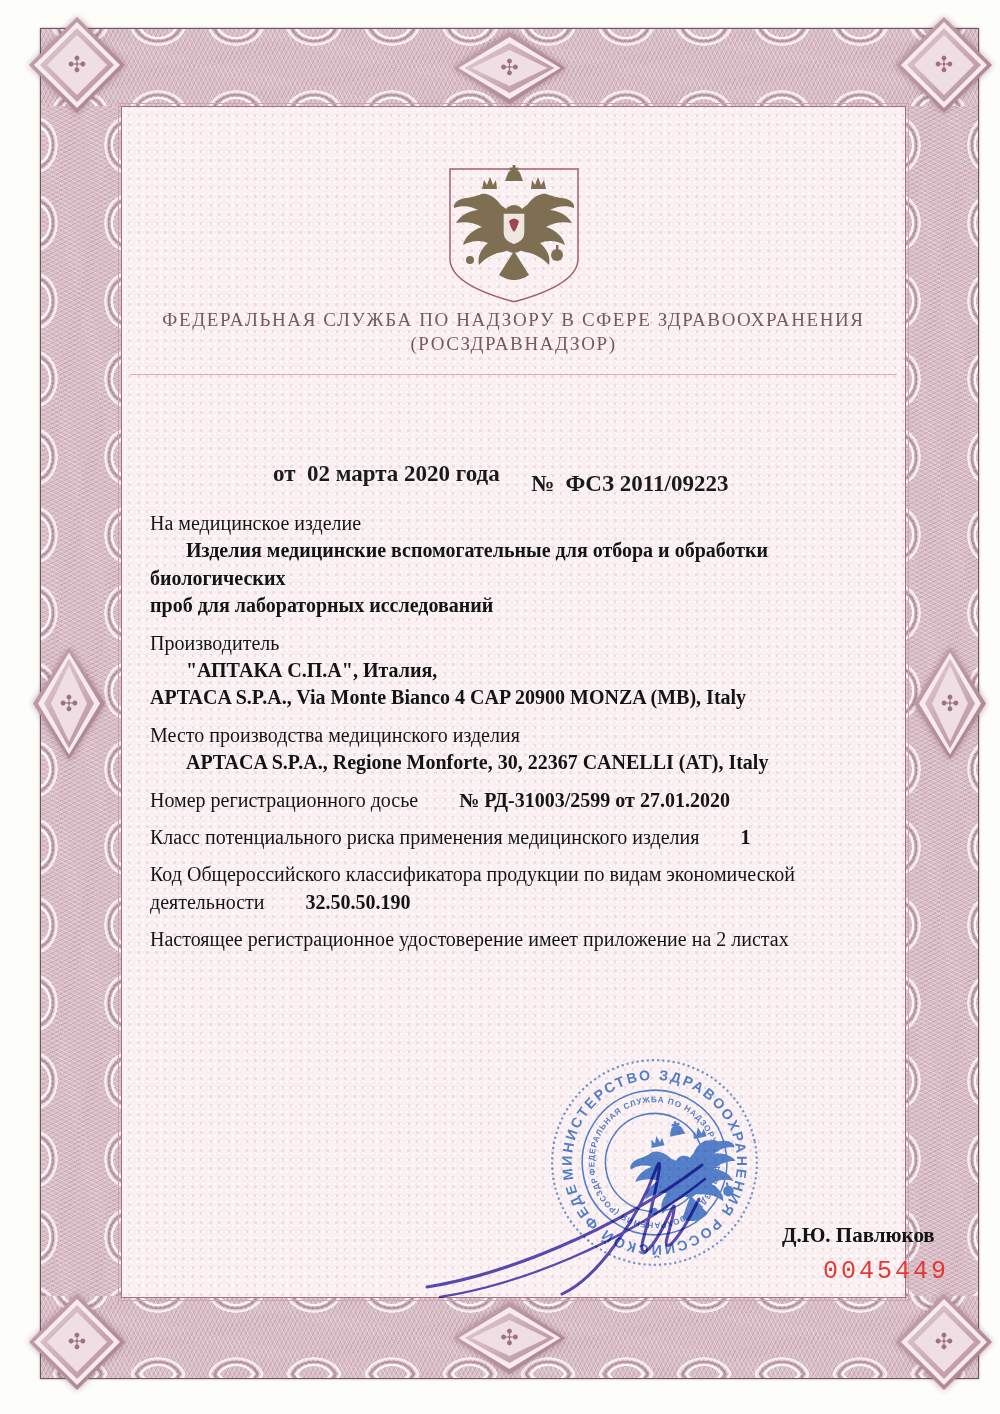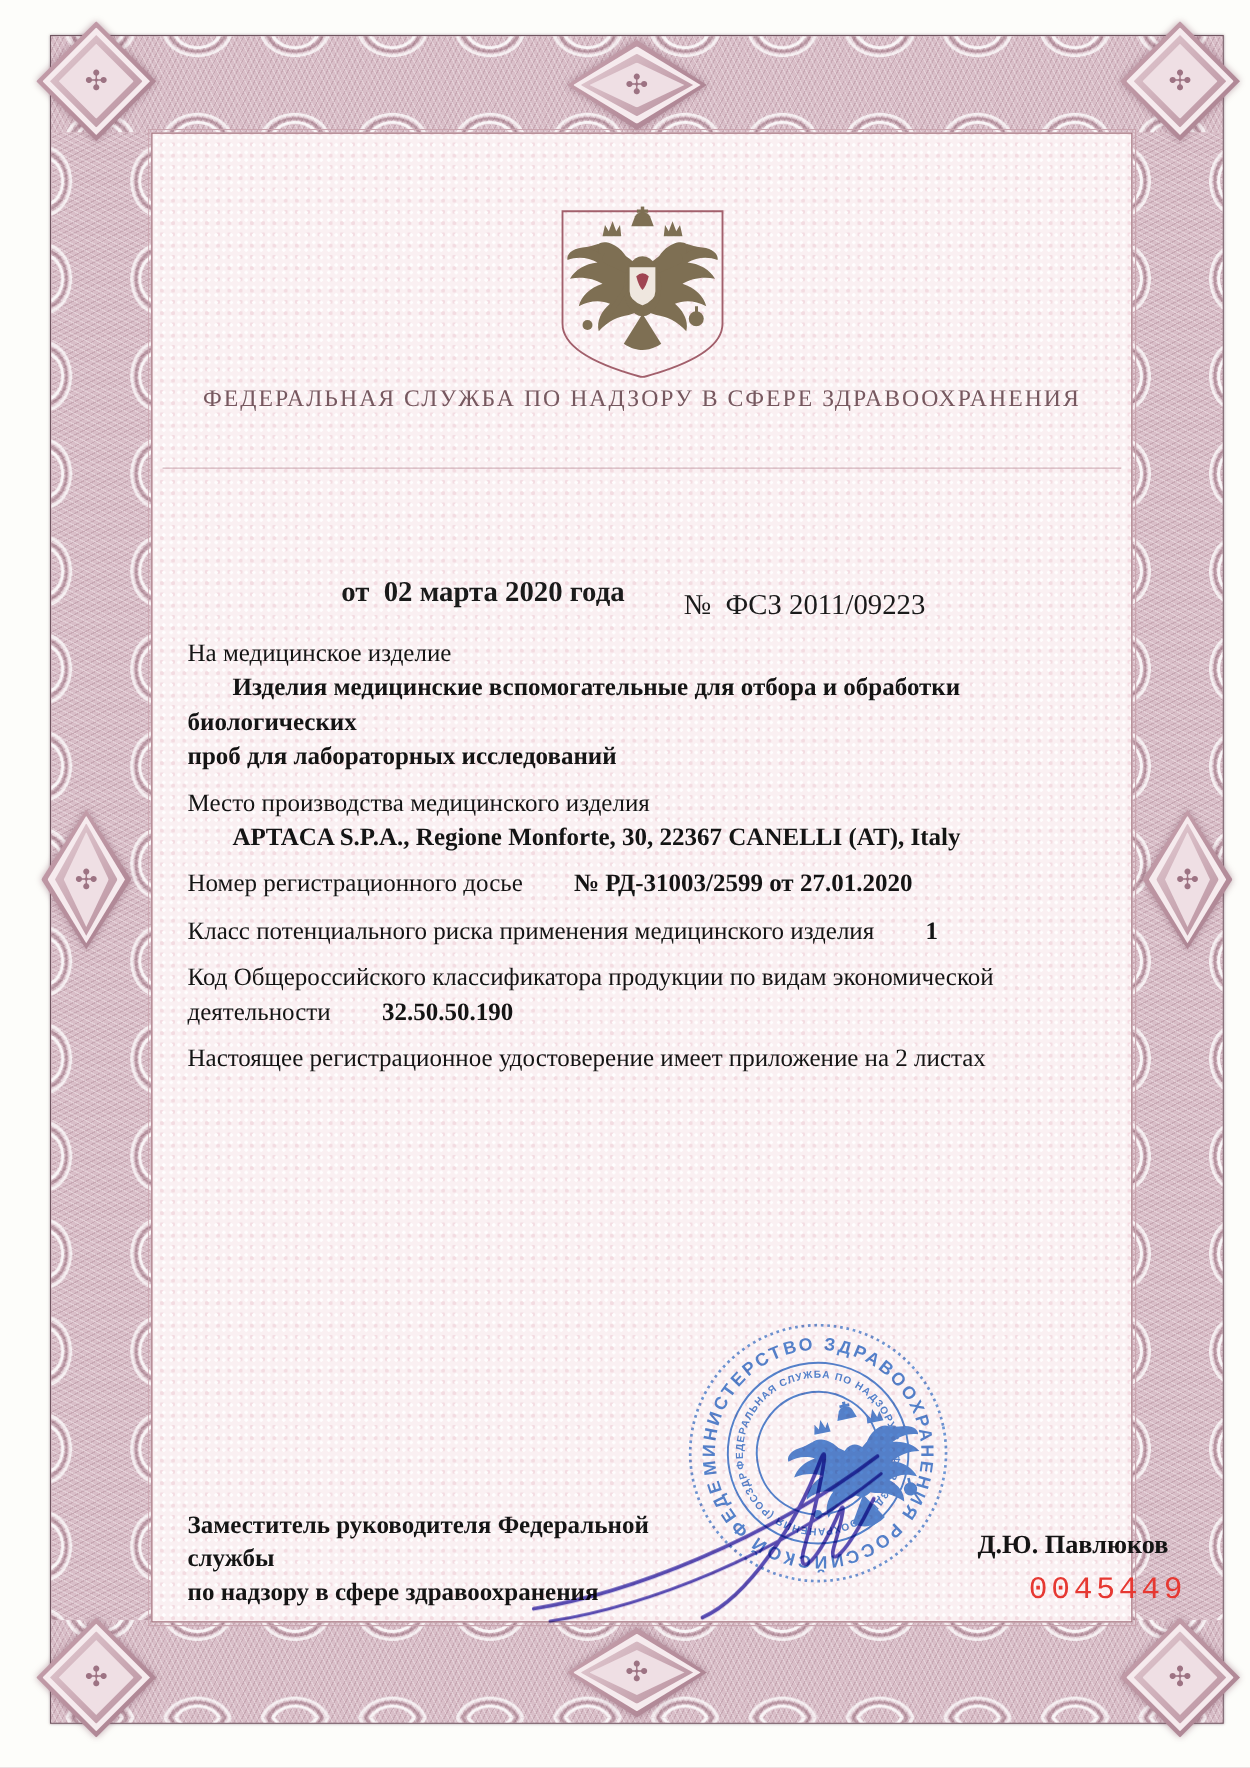--- a/index.html
+++ b/index.html
@@ -75,21 +75,21 @@
   .emblem{left:50%;top:58px;transform:translateX(-50%);width:140px;height:146px;color:#7e6f53;}
   
   .org{left:0;right:0;top:201px;text-align:center;color:#76585f;
        font-size:19px;line-height:24px;letter-spacing:1.6px;}
   .sep{left:8px;right:8px;top:267px;border-top:1px solid rgba(176,120,135,.55);}
   
   .title{left:0;right:0;top:279px;text-align:center;color:#93414f;font-weight:bold;line-height:38px;}
   .title .t{display:inline-block;transform:scaleX(.94);font-size:34px;letter-spacing:.5px;white-space:nowrap;}
   
   .cert-date{left:151px;top:354px;font-weight:bold;font-size:23px;color:#1a1a1a;white-space:pre;}
-  .cert-no{left:409px;top:364px;font-weight:normal;font-size:23px;color:#1a1a1a;white-space:pre;margin-left:16px;}
+  .cert-no{left:409px;top:364px;font-weight:bold;font-size:23px;color:#1a1a1a;white-space:pre;}
   
   .bodytxt{left:28px;top:403px;width:742px;font-size:20px;line-height:27.4px;color:#141414;}
   .bodytxt p{margin:0 0 10px 0;}
   .pre{white-space:pre-line;}
   b{font-weight:bold;margin-left:36px;}
   
   .order{left:32px;top:1012px;font-size:20px;line-height:28px;color:#141414;}
   .signer{left:28px;top:1100px;font-size:20px;line-height:27px;font-weight:bold;color:#141414;max-width:440px;}
   .signer-name{left:660px;top:1116px;font-size:21px;font-weight:bold;color:#141414;white-space:nowrap;}
   .serial{left:701px;top:1150px;font-family:"Liberation Mono", monospace;font-weight:normal;
@@ -185,41 +185,42 @@
 
   <div class="panel">
 
     <svg class="abs emblem" viewBox="0 0 140 146">
       <path d="M6 4 H134 V94 Q134 119 73 136 Q70 137 67 136 Q6 119 6 94 Z" fill="none" stroke="#a2606c" stroke-width="1.5"></path>
       <use href="#eagle"></use>
     </svg>
 
     <div class="abs org">
       <div>ФЕДЕРАЛЬНАЯ СЛУЖБА ПО НАДЗОРУ В СФЕРЕ ЗДРАВООХРАНЕНИЯ</div>
+      <div>(РОСЗДРАВНАДЗОР)</div>
     </div>
 
     <div class="abs sep"></div>
 
 
     <div class="abs cert-date">от  02 марта 2020 года</div>
     <div class="abs cert-no">№  ФСЗ 2011/09223</div>
 
     <div class="abs bodytxt">
       <p><span>На медицинское изделие</span><br><b class="pre">Изделия медицинские вспомогательные для отбора и обработки биологических
 проб для лабораторных исследований</b></p>
+      <p><span>Производитель</span><br><b class="pre">"АПТАКА С.П.А", Италия,
+APTACA S.P.A., Via Monte Bianco 4 CAP 20900 MONZA (MB), Italy</b></p>
       <p><span>Место производства медицинского изделия</span><br><b>APTACA S.P.A., Regione Monforte, 30, 22367 CANELLI (AT), Italy</b></p>
       <p><span>Номер регистрационного досье </span><b>№ РД-31003/2599 от 27.01.2020</b></p>
       <p><span>Класс потенциального риска применения медицинского изделия </span><b>1</b></p>
       <p><span>Код Общероссийского классификатора продукции по видам экономической деятельности </span><b>32.50.50.190</b></p>
       <p>Настоящее регистрационное удостоверение имеет приложение на 2 листах</p>
     </div>
 
 
-    <div class="abs signer pre">Заместитель руководителя Федеральной службы
-по надзору в сфере здравоохранения</div>
     <div class="abs signer-name">Д.Ю. Павлюков</div>
     <div class="abs serial">0045449</div>
 
     <div class="abs stamp">
       <svg viewBox="0 0 250 250">
         <defs>
           <path id="arcOut" d="M125,125 m-96,0 a96,96 0 1,1 192,0 a96,96 0 1,1 -192,0"></path>
           <path id="arcIn" d="M125,125 m-70,0 a70,70 0 1,1 140,0 a70,70 0 1,1 -140,0"></path>
         </defs>
         <g transform="rotate(-12 125 125)">

